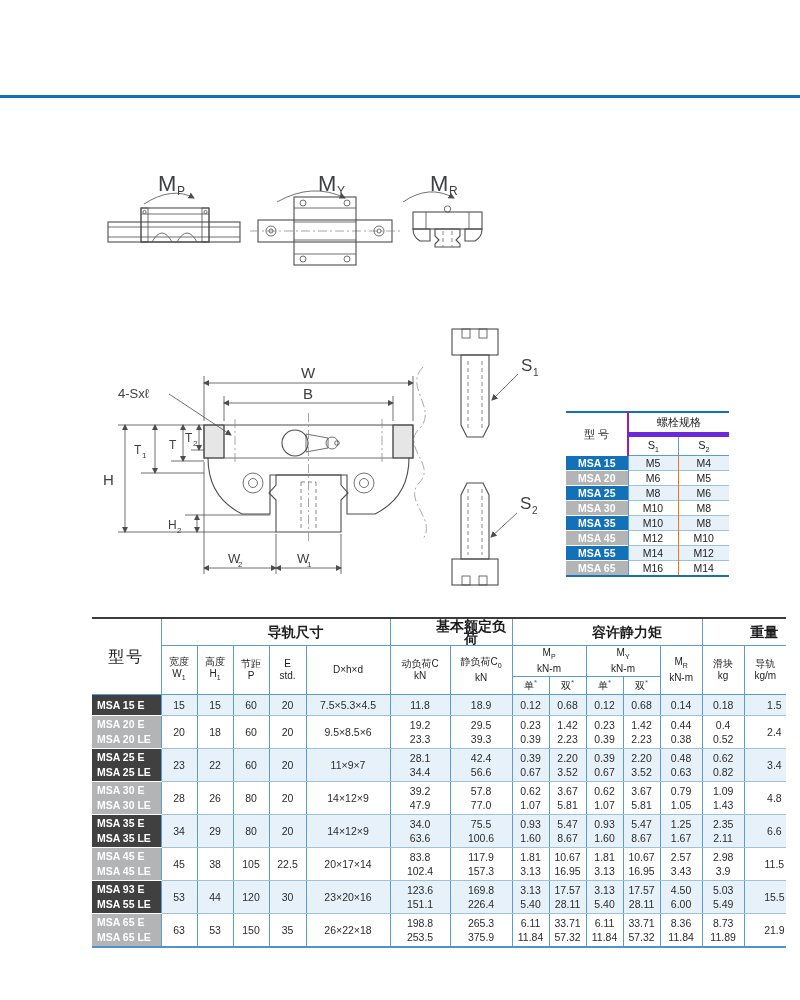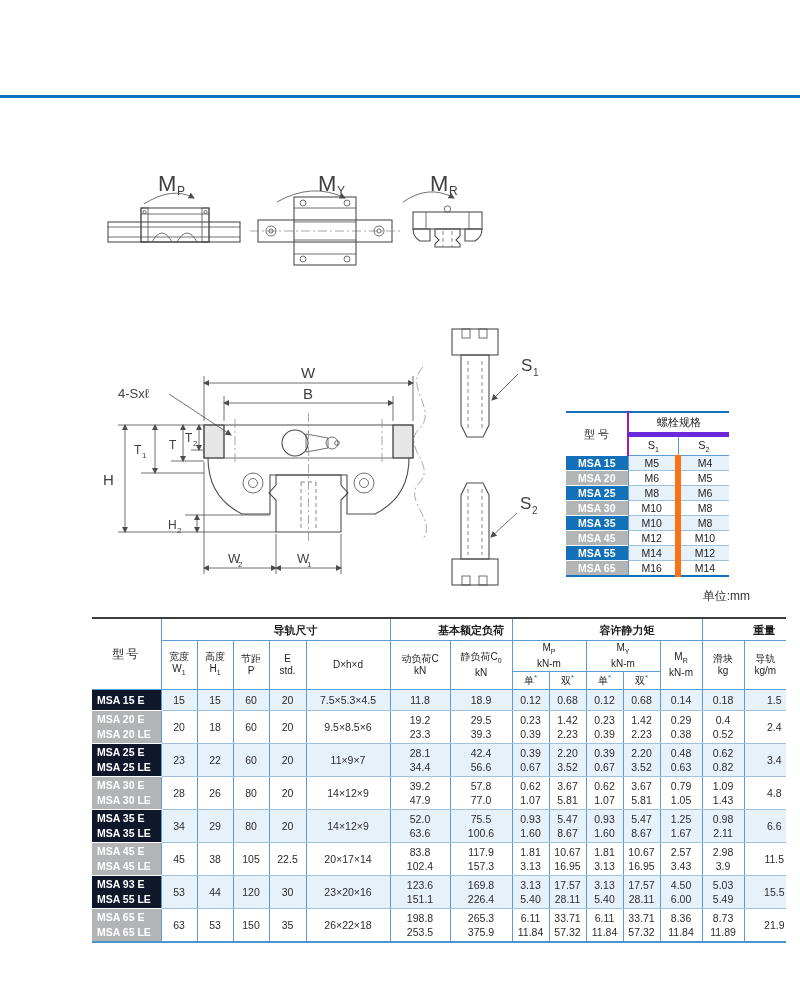--- a/index.html
+++ b/index.html
@@ -25,48 +25,48 @@
   .bolt th{font-size:11px;font-weight:normal;color:#222;background:#fff;padding:2px 0;text-align:center;}
   .bolt th.bm{border-right:2px solid #a21caf;}
   .bolt th.bs{border-bottom:5px solid #6d28d9;}
   .bolt th.s2h{border-left:1px solid #5d9bd3;}
   .bolt thead tr:last-child th{border-bottom:1px solid #5d9bd3;}
   .bolt td{height:14px;font-size:10.5px;text-align:center;padding:0;}
   .bolt td.lbl{color:#fff;font-weight:bold;border-top:1px solid #fff;border-right:1px solid #5d9bd3;}
   .bolt td.lbl.b{background:#1271b8;}
   .bolt td.lbl.g{background:#b3b4b6;}
   .bolt td.val{border-top:1px solid #9cc2e0;color:#222;}
-  .bolt td.val.c2{border-left:6px solid #f97316;}
+  .bolt td.val.c2{border-left:1px solid #f97316;}
   .bolt tr.lt td.val{background:#e7f1f9;}
   .bolt tr.wt td.val{background:#fff;}
   .bolt sub{font-size:7px;}
 
   
   .main{position:absolute;left:92px;top:617px;width:694px;border-collapse:collapse;table-layout:fixed;
         border-top:2px solid #3c3c3c;border-bottom:2px solid #4e93cb;background:#fff;}
   .main th{background:#fff;font-weight:normal;color:#1d1d1f;border:1px solid #5d9bd3;padding:1px 0;
            font-size:10px;line-height:12px;text-align:center;vertical-align:middle;}
-  .main th.group{font-size:11px;font-weight:bold;height:19px;padding-left:40px;}
-  .main th.model-h{font-size:12px;border-left:none;letter-spacing:2px;}
+  .main th.group{font-size:14px;font-weight:bold;height:19px;padding-left:40px;}
+  .main th.model-h{font-size:16px;border-left:none;letter-spacing:2px;}
   .main th.edge-r{border-right:none;}
   .main tr.sub th{height:24px;}
   .main tr.sd th{height:15px;font-size:10px;}
   .main th sub{font-size:7px;}
   .main sup.star{color:#1271b8;font-size:8px;vertical-align:super;line-height:0;}
   .main tbody td{border-left:1px solid #5d9bd3;border-right:1px solid #5d9bd3;
                  border-top:1px solid #9cc2e0;border-bottom:1px solid #9cc2e0;
                  font-size:10.5px;line-height:14px;color:#2b2b2b;text-align:center;
                  vertical-align:middle;padding:1px 0;}
   .main tbody tr{height:33px;}
   .main tbody tr.r0{height:21px;}
   .main tbody tr.tone-blue td{background:#e7f1f9;}
   .main tbody tr.tone-gray td{background:#fff;}
   .main tbody td.model{border-left:none;border-top:1px solid #fff;border-bottom:1px solid #fff;
                        text-align:left;padding:0;}
-  .main tbody tr.tone-blue td.model{background:#0f172a;}
+  .main tbody tr.tone-blue td.model{background:#404040;}
   .main tbody tr.tone-gray td.model{background:#b3b4b6;}
   .main td.model div{color:#fff;font-weight:bold;font-size:10.5px;line-height:15px;padding-left:5px;white-space:nowrap;}
   .main tbody td.edge-r{border-right:none;padding-left:18px;}
 </style>
 </head>
 <body>
 
 <div class="page">
 
   <div class="top-rule"></div>
@@ -291,21 +291,20 @@
           <td class="val c2">M12</td>
         </tr>
         <tr class="wt">
           <td class="lbl g">MSA 65</td>
           <td class="val">M16</td>
           <td class="val c2">M14</td>
         </tr>
       </tbody>
   </table>
 
-  <div class="unit-note">单位:mm</div>
 
   <table class="main">
     <colgroup>
       <col style="width:69px">
         <col style="width:36px">
         <col style="width:36px">
         <col style="width:36px">
       <col style="width:37px">
         <col style="width:84px">
         <col style="width:60px">
@@ -444,21 +443,21 @@
           </td>
           <td>
             <div>0.23</div>
             <div>0.39</div>
           </td>
           <td>
             <div>1.42</div>
             <div>2.23</div>
           </td>
           <td>
-            <div>0.29</div>
+            <div>0.44</div>
             <div>0.38</div>
           </td>
           <td>
             <div>0.4</div>
             <div>0.52</div>
           </td>
           <td class="edge-r">2.4</td>
         </tr>
         <tr class="tone-blue">
           <td class="model">
@@ -552,21 +551,21 @@
           <td class="model">
             <div>MSA 35 E</div>
             <div>MSA 35 LE</div>
           </td>
           <td>34</td>
           <td>29</td>
           <td>80</td>
           <td>20</td>
           <td>14×12×9</td>
           <td>
-            <div>52.0</div>
+            <div>34.0</div>
             <div>63.6</div>
           </td>
           <td>
             <div>75.5</div>
             <div>100.6</div>
           </td>
           <td>
             <div>0.93</div>
             <div>1.60</div>
           </td>
@@ -580,21 +579,21 @@
           </td>
           <td>
             <div>5.47</div>
             <div>8.67</div>
           </td>
           <td>
             <div>1.25</div>
             <div>1.67</div>
           </td>
           <td>
-            <div>0.98</div>
+            <div>2.35</div>
             <div>2.11</div>
           </td>
           <td class="edge-r">6.6</td>
         </tr>
         <tr class="tone-gray">
           <td class="model">
             <div>MSA 45 E</div>
             <div>MSA 45 LE</div>
           </td>
           <td>45</td>

